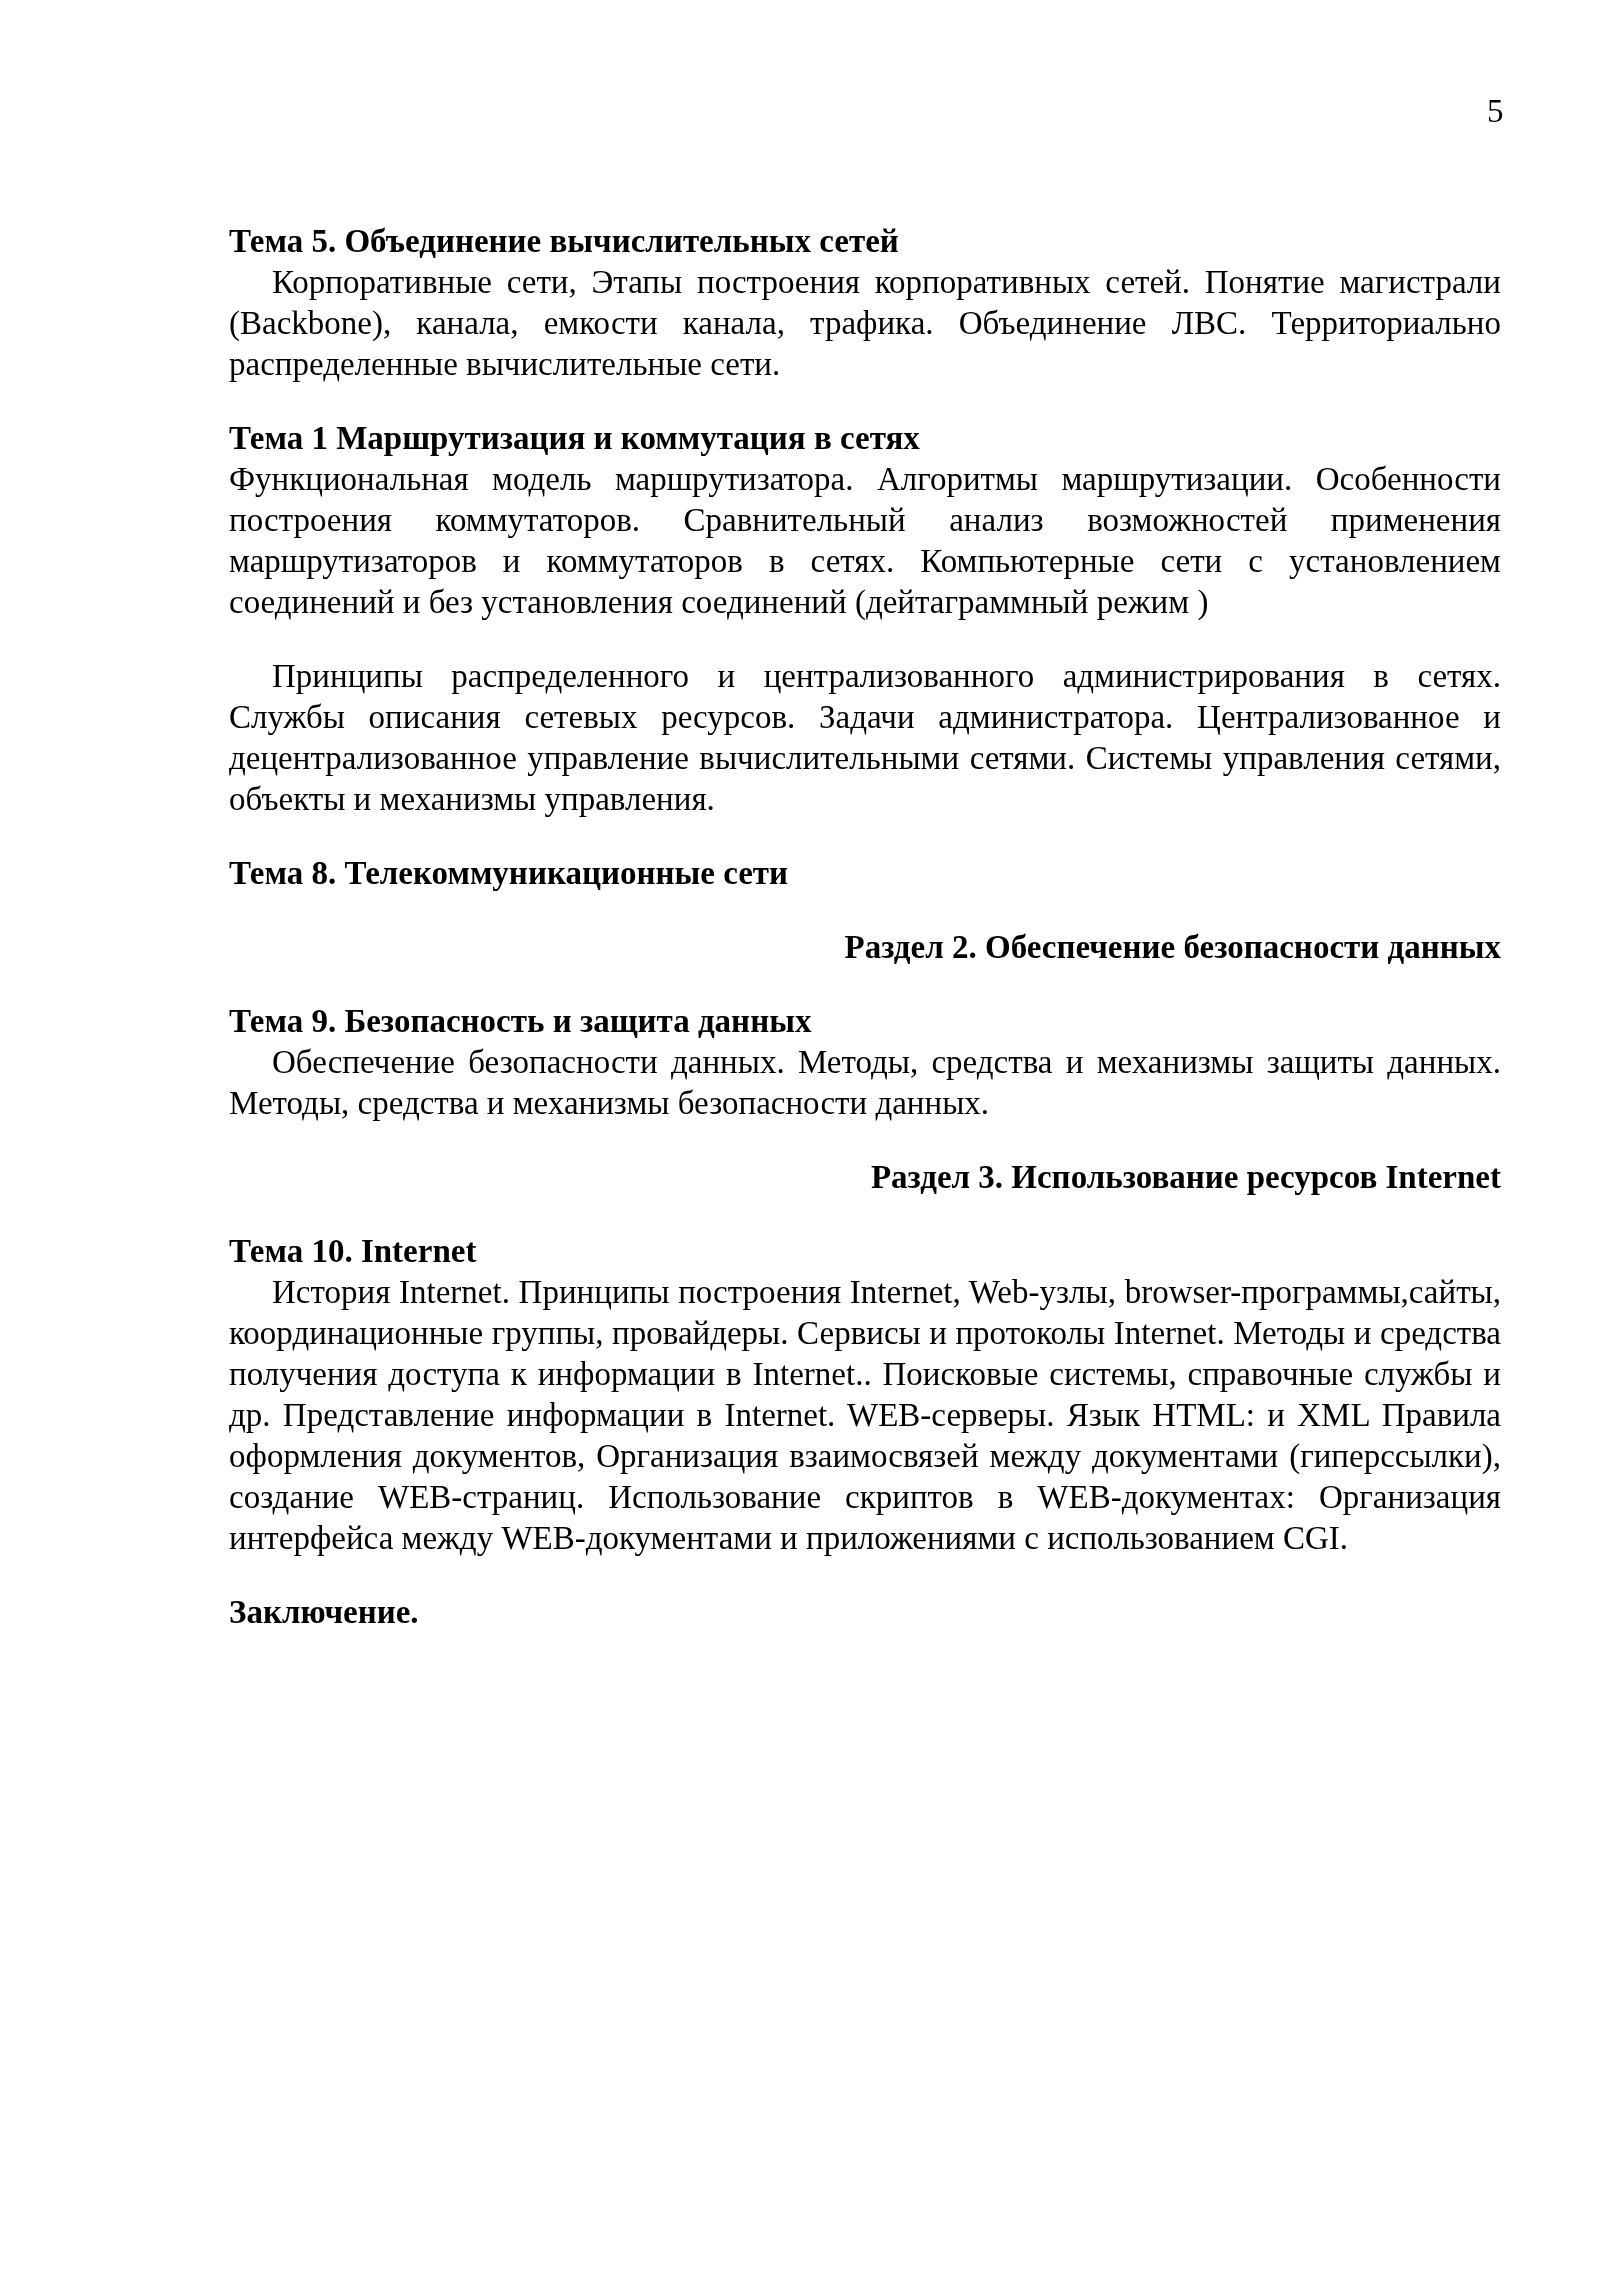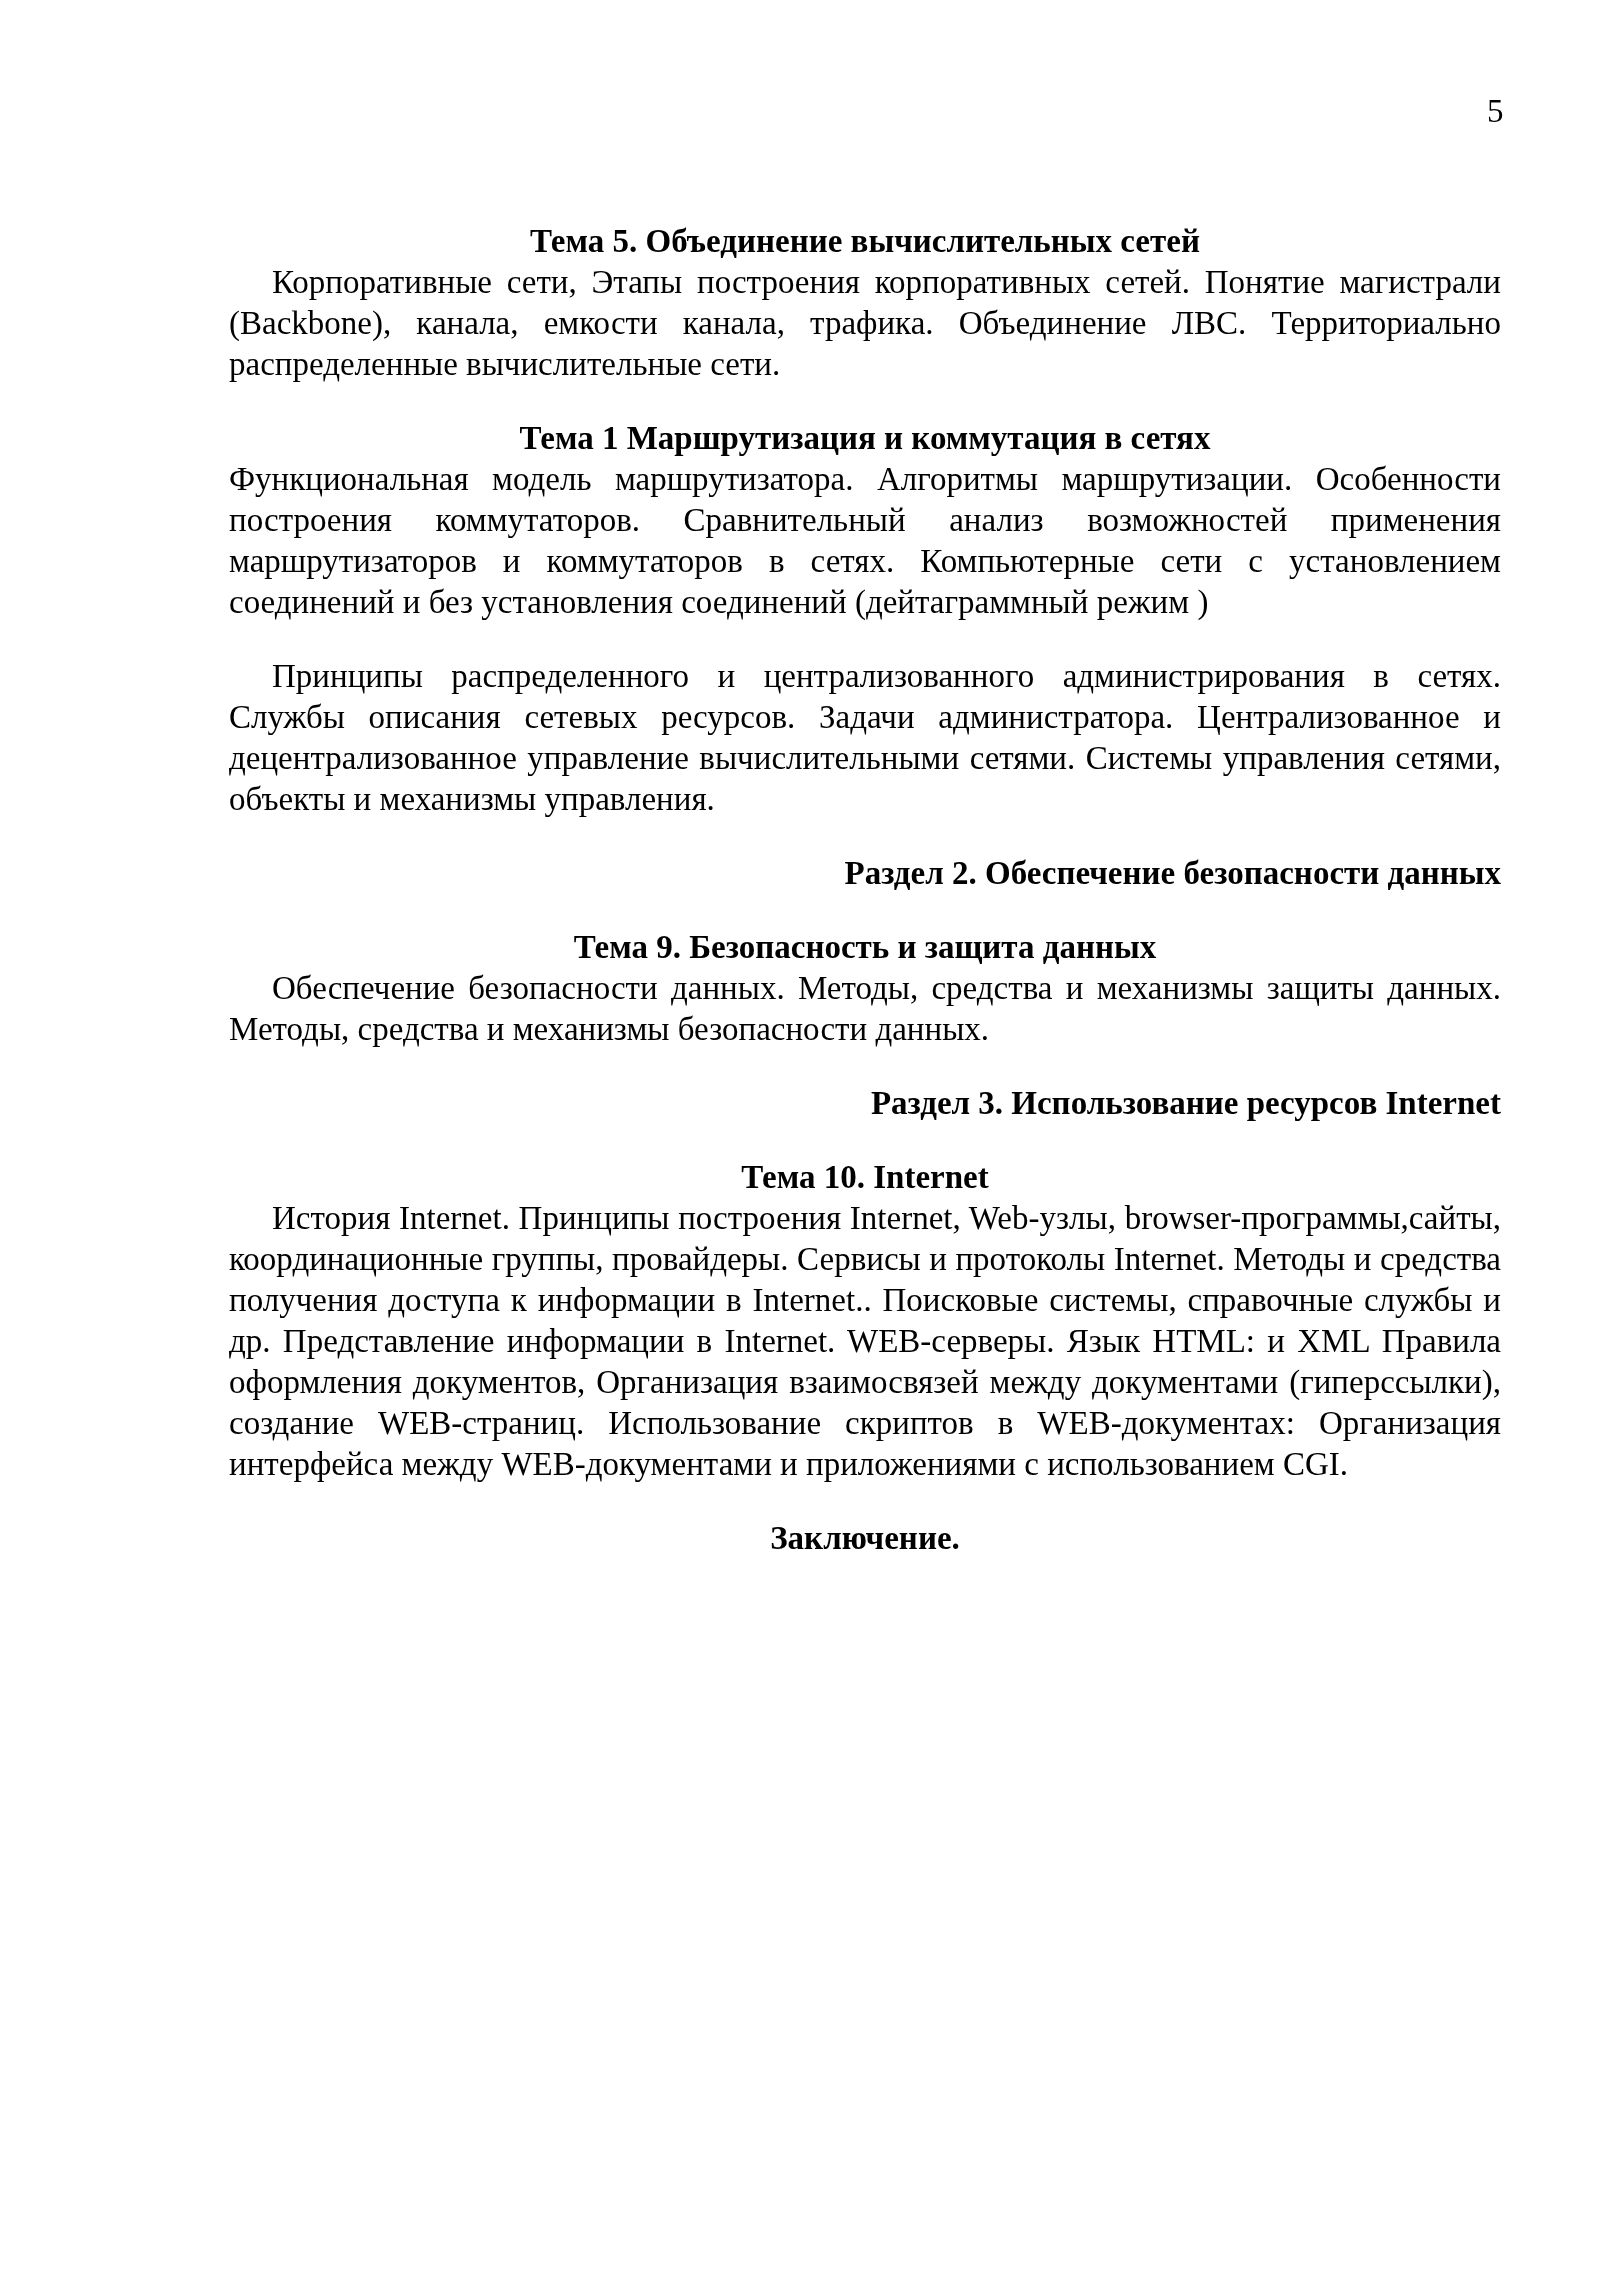--- a/index.html
+++ b/index.html
@@ -30,21 +30,21 @@
     width: 1272px;
   }
   .topic {
     margin: 0 0 33px 0;
   }
   .topic-heading {
     margin: 0;
     font-size: 33px;
     line-height: 41px;
     font-weight: 700;
-    text-align: center;
+    text-align: left;
   }
   .section-heading {
     margin: 0 0 33px 0;
     font-size: 33px;
     line-height: 41px;
     font-weight: 700;
     text-align: right;
     text-indent: 43px;
   }
   .body-par {
@@ -74,20 +74,21 @@
     <section class="topic">
       <h2 class="topic-heading">Тема 1 Маршрутизация и коммутация в сетях</h2>
       <p class="body-par">Функциональная модель маршрутизатора. Алгоритмы маршрутизации. Особенности построения коммутаторов. Сравнительный анализ возможностей применения маршрутизаторов и коммутаторов в сетях. Компьютерные сети с установлением соединений и без установления соединений (дейтаграммный режим )</p>
     </section>
 
     <section class="topic">
       <p class="body-par indent">Принципы распределенного и централизованного администрирования в сетях. Службы описания сетевых ресурсов. Задачи администратора. Централизованное и децентрализованное управление вычислительными сетями. Системы управления сетями, объекты и механизмы управления.</p>
     </section>
 
     <section class="topic">
+      <h2 class="topic-heading">Тема 8. Телекоммуникационные сети</h2>
     </section>
 
     <h2 class="section-heading">Раздел 2. Обеспечение безопасности данных</h2>
 
     <section class="topic">
       <h2 class="topic-heading">Тема 9. Безопасность и защита данных</h2>
       <p class="body-par indent">Обеспечение безопасности данных. Методы, средства и механизмы защиты данных. Методы, средства и механизмы безопасности данных.</p>
     </section>
 
     <h2 class="section-heading">Раздел 3. Использование ресурсов Internet</h2>

